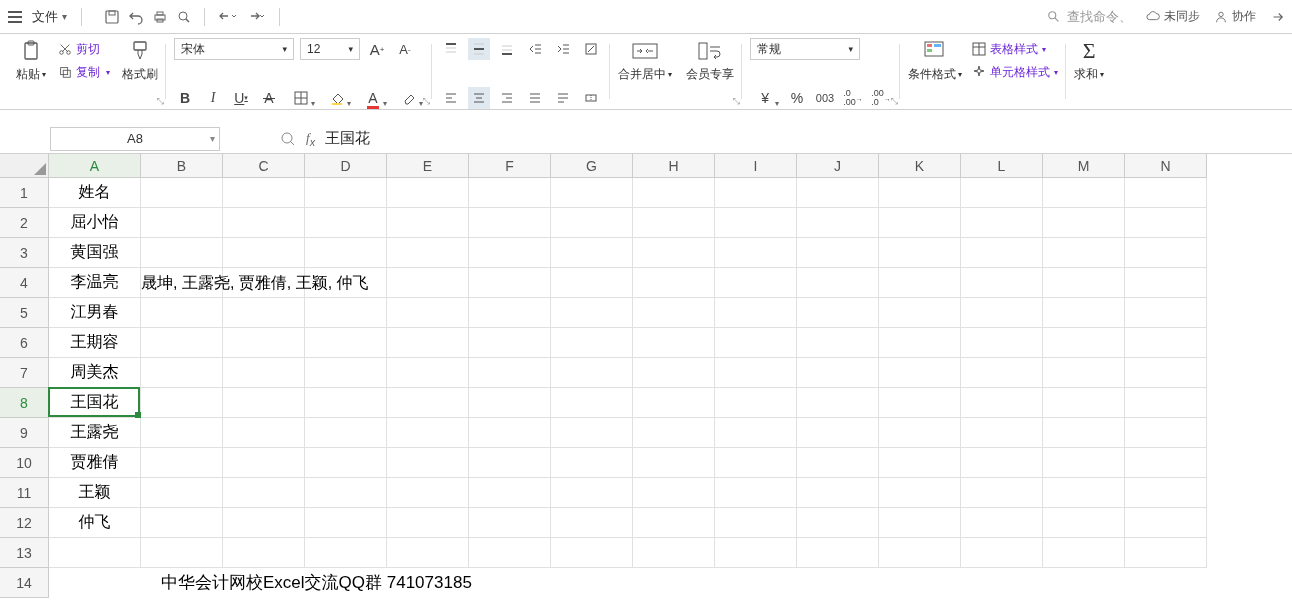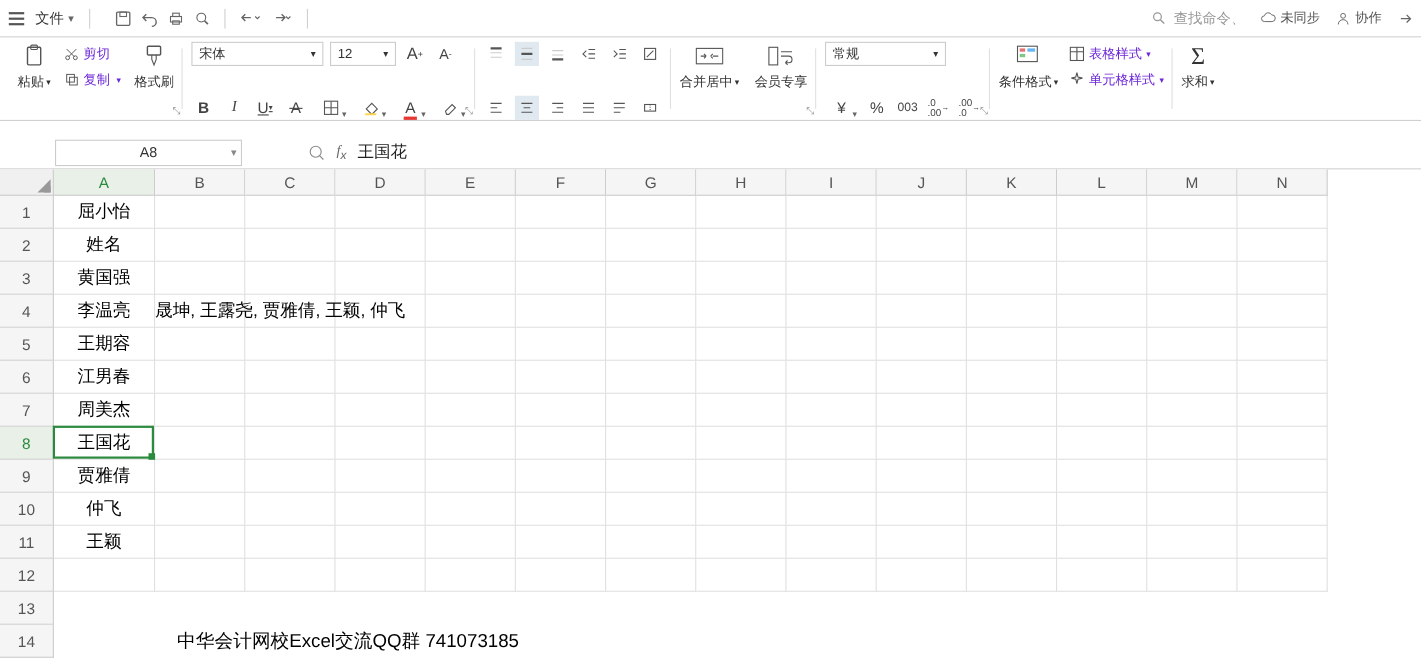--- a/index.html
+++ b/index.html
@@ -469,52 +469,52 @@
           <div class="row-h sel">8</div>
           <div class="row-h">9</div>
           <div class="row-h">10</div>
           <div class="row-h">11</div>
           <div class="row-h">12</div>
           <div class="row-h">13</div>
           <div class="row-h">14</div>
         </div>
       <div class="cells" id="cells">
           <div class="cell-row">
+            <div class="cell center" style="width: 92px;">姓名</div>
+            <div class="cell" style="width: 82px;"></div>
+            <div class="cell" style="width: 82px;"></div>
+            <div class="cell" style="width: 82px;"></div>
+            <div class="cell" style="width: 82px;"></div>
+            <div class="cell" style="width: 82px;"></div>
+            <div class="cell" style="width: 82px;"></div>
+            <div class="cell" style="width: 82px;"></div>
+            <div class="cell" style="width: 82px;"></div>
+            <div class="cell" style="width: 82px;"></div>
+            <div class="cell" style="width: 82px;"></div>
+            <div class="cell" style="width: 82px;"></div>
+            <div class="cell" style="width: 82px;"></div>
+            <div class="cell" style="width: 82px;"></div>
+          </div>
+          <div class="cell-row">
             <div class="cell center" style="width: 92px;">屈小怡</div>
             <div class="cell" style="width: 82px;"></div>
             <div class="cell" style="width: 82px;"></div>
             <div class="cell" style="width: 82px;"></div>
             <div class="cell" style="width: 82px;"></div>
             <div class="cell" style="width: 82px;"></div>
             <div class="cell" style="width: 82px;"></div>
             <div class="cell" style="width: 82px;"></div>
             <div class="cell" style="width: 82px;"></div>
             <div class="cell" style="width: 82px;"></div>
             <div class="cell" style="width: 82px;"></div>
             <div class="cell" style="width: 82px;"></div>
             <div class="cell" style="width: 82px;"></div>
             <div class="cell" style="width: 82px;"></div>
           </div>
           <div class="cell-row">
-            <div class="cell center" style="width: 92px;">姓名</div>
-            <div class="cell" style="width: 82px;"></div>
-            <div class="cell" style="width: 82px;"></div>
-            <div class="cell" style="width: 82px;"></div>
-            <div class="cell" style="width: 82px;"></div>
-            <div class="cell" style="width: 82px;"></div>
-            <div class="cell" style="width: 82px;"></div>
-            <div class="cell" style="width: 82px;"></div>
-            <div class="cell" style="width: 82px;"></div>
-            <div class="cell" style="width: 82px;"></div>
-            <div class="cell" style="width: 82px;"></div>
-            <div class="cell" style="width: 82px;"></div>
-            <div class="cell" style="width: 82px;"></div>
-            <div class="cell" style="width: 82px;"></div>
-          </div>
-          <div class="cell-row">
             <div class="cell center" style="width: 92px;">黄国强</div>
             <div class="cell" style="width: 82px;"></div>
             <div class="cell" style="width: 82px;"></div>
             <div class="cell" style="width: 82px;"></div>
             <div class="cell" style="width: 82px;"></div>
             <div class="cell" style="width: 82px;"></div>
             <div class="cell" style="width: 82px;"></div>
             <div class="cell" style="width: 82px;"></div>
             <div class="cell" style="width: 82px;"></div>
             <div class="cell" style="width: 82px;"></div>
@@ -533,52 +533,52 @@
             <div class="cell" style="width: 82px;"></div>
             <div class="cell" style="width: 82px;"></div>
             <div class="cell" style="width: 82px;"></div>
             <div class="cell" style="width: 82px;"></div>
             <div class="cell" style="width: 82px;"></div>
             <div class="cell" style="width: 82px;"></div>
             <div class="cell" style="width: 82px;"></div>
             <div class="cell" style="width: 82px;"></div>
           </div>
           <div class="cell-row">
+            <div class="cell center" style="width: 92px;">江男春</div>
+            <div class="cell" style="width: 82px;"></div>
+            <div class="cell" style="width: 82px;"></div>
+            <div class="cell" style="width: 82px;"></div>
+            <div class="cell" style="width: 82px;"></div>
+            <div class="cell" style="width: 82px;"></div>
+            <div class="cell" style="width: 82px;"></div>
+            <div class="cell" style="width: 82px;"></div>
+            <div class="cell" style="width: 82px;"></div>
+            <div class="cell" style="width: 82px;"></div>
+            <div class="cell" style="width: 82px;"></div>
+            <div class="cell" style="width: 82px;"></div>
+            <div class="cell" style="width: 82px;"></div>
+            <div class="cell" style="width: 82px;"></div>
+          </div>
+          <div class="cell-row">
             <div class="cell center" style="width: 92px;">王期容</div>
             <div class="cell" style="width: 82px;"></div>
             <div class="cell" style="width: 82px;"></div>
             <div class="cell" style="width: 82px;"></div>
             <div class="cell" style="width: 82px;"></div>
             <div class="cell" style="width: 82px;"></div>
             <div class="cell" style="width: 82px;"></div>
             <div class="cell" style="width: 82px;"></div>
             <div class="cell" style="width: 82px;"></div>
             <div class="cell" style="width: 82px;"></div>
             <div class="cell" style="width: 82px;"></div>
             <div class="cell" style="width: 82px;"></div>
             <div class="cell" style="width: 82px;"></div>
             <div class="cell" style="width: 82px;"></div>
           </div>
           <div class="cell-row">
-            <div class="cell center" style="width: 92px;">江男春</div>
-            <div class="cell" style="width: 82px;"></div>
-            <div class="cell" style="width: 82px;"></div>
-            <div class="cell" style="width: 82px;"></div>
-            <div class="cell" style="width: 82px;"></div>
-            <div class="cell" style="width: 82px;"></div>
-            <div class="cell" style="width: 82px;"></div>
-            <div class="cell" style="width: 82px;"></div>
-            <div class="cell" style="width: 82px;"></div>
-            <div class="cell" style="width: 82px;"></div>
-            <div class="cell" style="width: 82px;"></div>
-            <div class="cell" style="width: 82px;"></div>
-            <div class="cell" style="width: 82px;"></div>
-            <div class="cell" style="width: 82px;"></div>
-          </div>
-          <div class="cell-row">
             <div class="cell center" style="width: 92px;">周美杰</div>
             <div class="cell" style="width: 82px;"></div>
             <div class="cell" style="width: 82px;"></div>
             <div class="cell" style="width: 82px;"></div>
             <div class="cell" style="width: 82px;"></div>
             <div class="cell" style="width: 82px;"></div>
             <div class="cell" style="width: 82px;"></div>
             <div class="cell" style="width: 82px;"></div>
             <div class="cell" style="width: 82px;"></div>
             <div class="cell" style="width: 82px;"></div>
@@ -597,53 +597,69 @@
             <div class="cell" style="width: 82px;"></div>
             <div class="cell" style="width: 82px;"></div>
             <div class="cell" style="width: 82px;"></div>
             <div class="cell" style="width: 82px;"></div>
             <div class="cell" style="width: 82px;"></div>
             <div class="cell" style="width: 82px;"></div>
             <div class="cell" style="width: 82px;"></div>
             <div class="cell" style="width: 82px;"></div>
           </div>
           <div class="cell-row">
+            <div class="cell center" style="width: 92px;">王露尧</div>
+            <div class="cell" style="width: 82px;"></div>
+            <div class="cell" style="width: 82px;"></div>
+            <div class="cell" style="width: 82px;"></div>
+            <div class="cell" style="width: 82px;"></div>
+            <div class="cell" style="width: 82px;"></div>
+            <div class="cell" style="width: 82px;"></div>
+            <div class="cell" style="width: 82px;"></div>
+            <div class="cell" style="width: 82px;"></div>
+            <div class="cell" style="width: 82px;"></div>
+            <div class="cell" style="width: 82px;"></div>
+            <div class="cell" style="width: 82px;"></div>
+            <div class="cell" style="width: 82px;"></div>
+            <div class="cell" style="width: 82px;"></div>
+          </div>
+          <div class="cell-row">
             <div class="cell center" style="width: 92px;">贾雅倩</div>
             <div class="cell" style="width: 82px;"></div>
             <div class="cell" style="width: 82px;"></div>
             <div class="cell" style="width: 82px;"></div>
             <div class="cell" style="width: 82px;"></div>
             <div class="cell" style="width: 82px;"></div>
             <div class="cell" style="width: 82px;"></div>
             <div class="cell" style="width: 82px;"></div>
             <div class="cell" style="width: 82px;"></div>
             <div class="cell" style="width: 82px;"></div>
             <div class="cell" style="width: 82px;"></div>
             <div class="cell" style="width: 82px;"></div>
             <div class="cell" style="width: 82px;"></div>
             <div class="cell" style="width: 82px;"></div>
           </div>
           <div class="cell-row">
+            <div class="cell center" style="width: 92px;">王颖</div>
+            <div class="cell" style="width: 82px;"></div>
+            <div class="cell" style="width: 82px;"></div>
+            <div class="cell" style="width: 82px;"></div>
+            <div class="cell" style="width: 82px;"></div>
+            <div class="cell" style="width: 82px;"></div>
+            <div class="cell" style="width: 82px;"></div>
+            <div class="cell" style="width: 82px;"></div>
+            <div class="cell" style="width: 82px;"></div>
+            <div class="cell" style="width: 82px;"></div>
+            <div class="cell" style="width: 82px;"></div>
+            <div class="cell" style="width: 82px;"></div>
+            <div class="cell" style="width: 82px;"></div>
+            <div class="cell" style="width: 82px;"></div>
+          </div>
+          <div class="cell-row">
             <div class="cell center" style="width: 92px;">仲飞</div>
-            <div class="cell" style="width: 82px;"></div>
-            <div class="cell" style="width: 82px;"></div>
-            <div class="cell" style="width: 82px;"></div>
-            <div class="cell" style="width: 82px;"></div>
-            <div class="cell" style="width: 82px;"></div>
-            <div class="cell" style="width: 82px;"></div>
-            <div class="cell" style="width: 82px;"></div>
-            <div class="cell" style="width: 82px;"></div>
-            <div class="cell" style="width: 82px;"></div>
-            <div class="cell" style="width: 82px;"></div>
-            <div class="cell" style="width: 82px;"></div>
-            <div class="cell" style="width: 82px;"></div>
-            <div class="cell" style="width: 82px;"></div>
-          </div>
-          <div class="cell-row">
-            <div class="cell center" style="width: 92px;">王颖</div>
             <div class="cell" style="width: 82px;"></div>
             <div class="cell" style="width: 82px;"></div>
             <div class="cell" style="width: 82px;"></div>
             <div class="cell" style="width: 82px;"></div>
             <div class="cell" style="width: 82px;"></div>
             <div class="cell" style="width: 82px;"></div>
             <div class="cell" style="width: 82px;"></div>
             <div class="cell" style="width: 82px;"></div>
             <div class="cell" style="width: 82px;"></div>
             <div class="cell" style="width: 82px;"></div>

